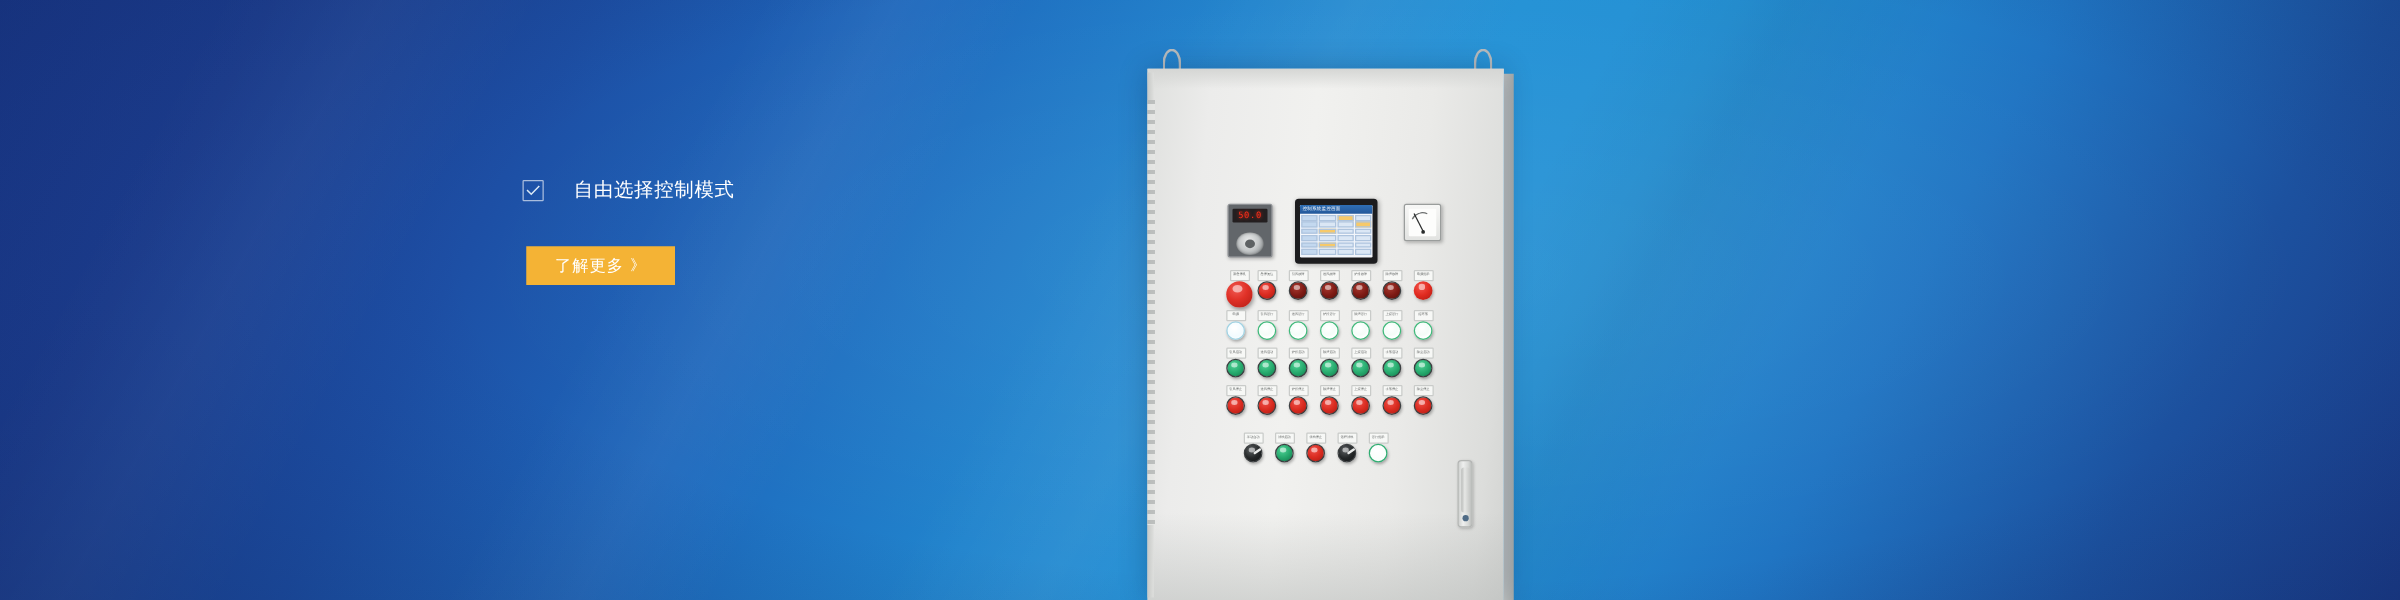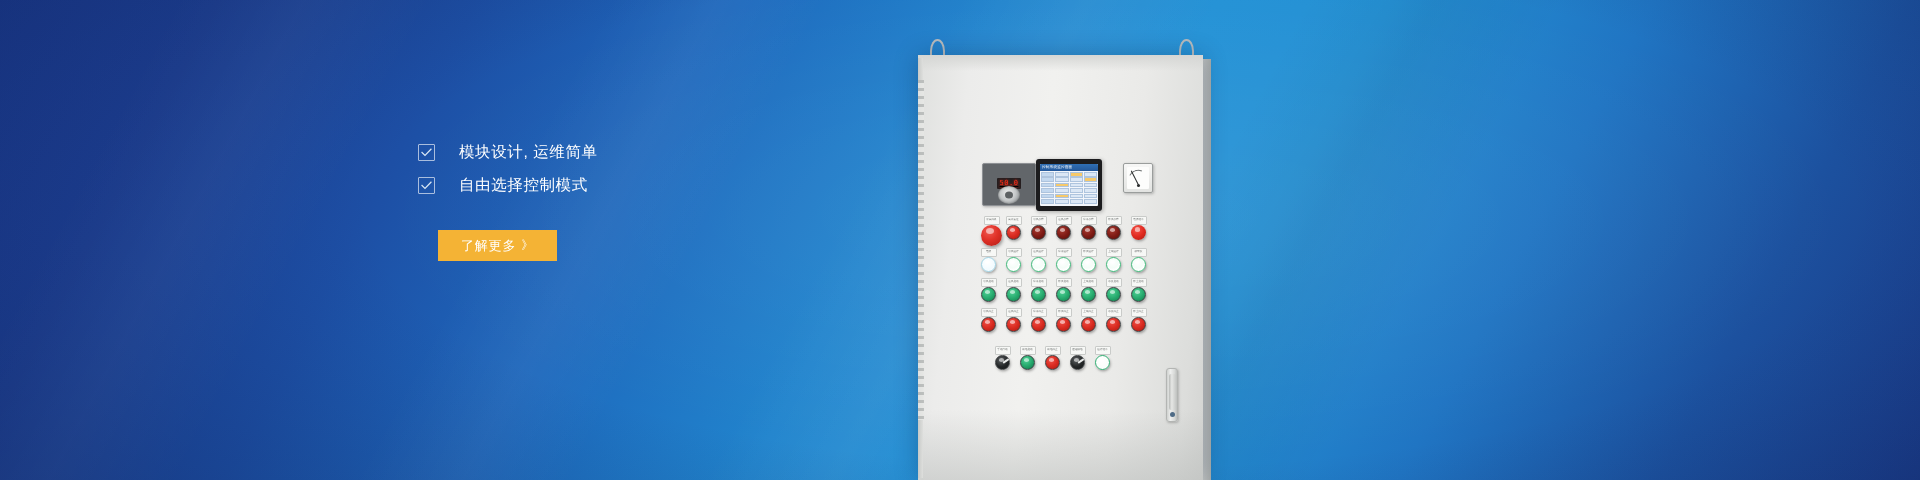--- a/index.html
+++ b/index.html
@@ -84,21 +84,21 @@
   }
   .check-box svg { display: block; }
   .bullet-label {
     font-size: 15.5px;
     color: #ffffff;
     letter-spacing: 0.6px;
     white-space: nowrap;
   }
   .cta {
     margin-top: 28px;
-    margin-left: 20px;
+    margin-left: 3px;
     display: inline-flex;
     align-items: center;
     justify-content: center;
     width: 119px;
     height: 31px;
     background: #f4b335;
     border: none;
     cursor: pointer;
     color: #ffffff;
     font-size: 13px;
@@ -168,27 +168,26 @@
       180deg,
       #b6b9b8 0px, #b6b9b8 3px,
       #e6e7e5 3px, #e6e7e5 8px);
     opacity: 0.85;
   }
 
   
   .vfd {
     position: absolute;
     left: 64px; top: 108px;
-    width: 54px; height: 43px;
+    width: 36px; height: 43px;
     background: #62666a;
     border: 1px solid #8d9094;
     border-radius: 2px;
     box-shadow: 1px 1px 3px rgba(0,0,0,0.28);
-    padding: 14px;
-    text-decoration: underline;
+    padding: 3px;
   }
   .vfd-screen {
     width: 100%; height: 11px;
     background: #231f20;
     border-radius: 1px;
     display: flex; align-items: center; justify-content: center;
   }
   .vfd-digits {
     color: #ff2d18;
     font-family: "DejaVu Sans Mono", "Liberation Mono", monospace;
@@ -421,28 +420,20 @@
 
   <div class="copy">
 
     <ul class="bullets">
       <li class="bullet">
         <span class="check-box">
           <svg width="11" height="9" viewBox="0 0 11 9">
               <path d="M1 4.4 L4 7.4 L10 1.2" fill="none" stroke="#dbe9f5" stroke-width="1.2" stroke-linecap="square"></path>
             </svg>
         </span>
-        <span class="bullet-label">模块设计, 运维简单</span>
-      </li>
-      <li class="bullet">
-        <span class="check-box">
-          <svg width="11" height="9" viewBox="0 0 11 9">
-              <path d="M1 4.4 L4 7.4 L10 1.2" fill="none" stroke="#dbe9f5" stroke-width="1.2" stroke-linecap="square"></path>
-            </svg>
-        </span>
         <span class="bullet-label">自由选择控制模式</span>
       </li>
     </ul>
 
     <button class="cta">
       <span>了解更多</span>
       <span class="cta-arrow">》</span>
     </button>
   </div>
 

